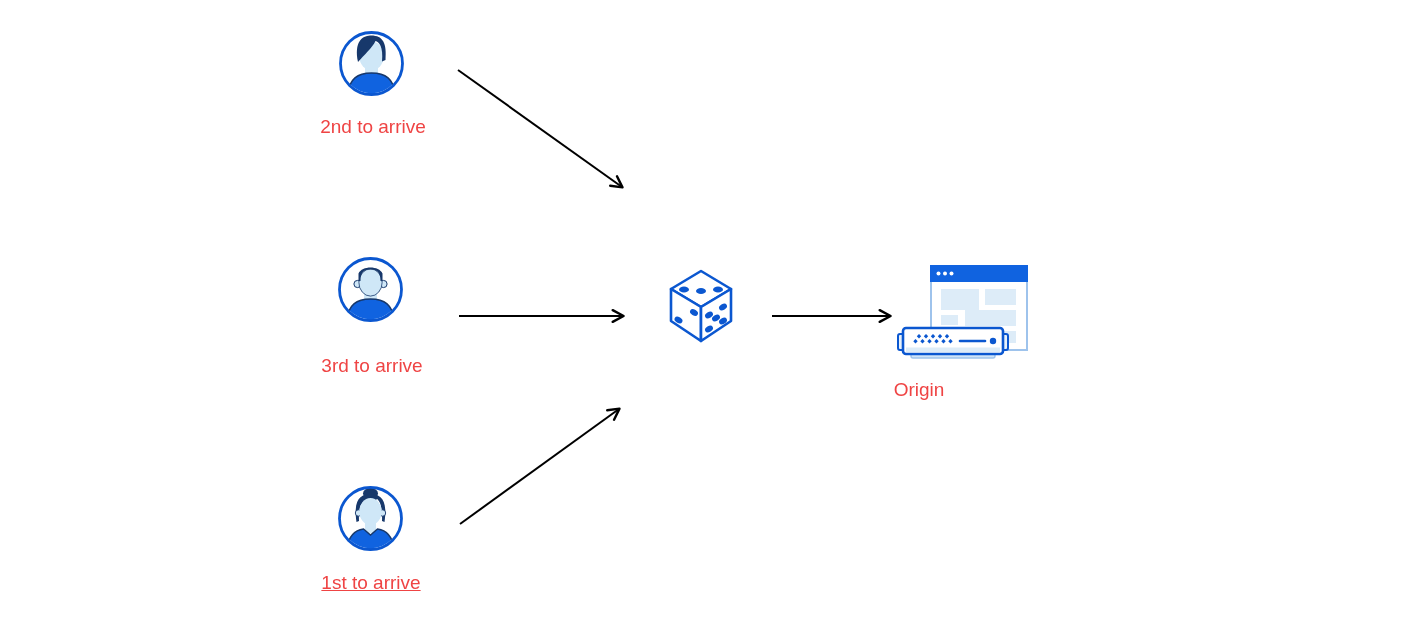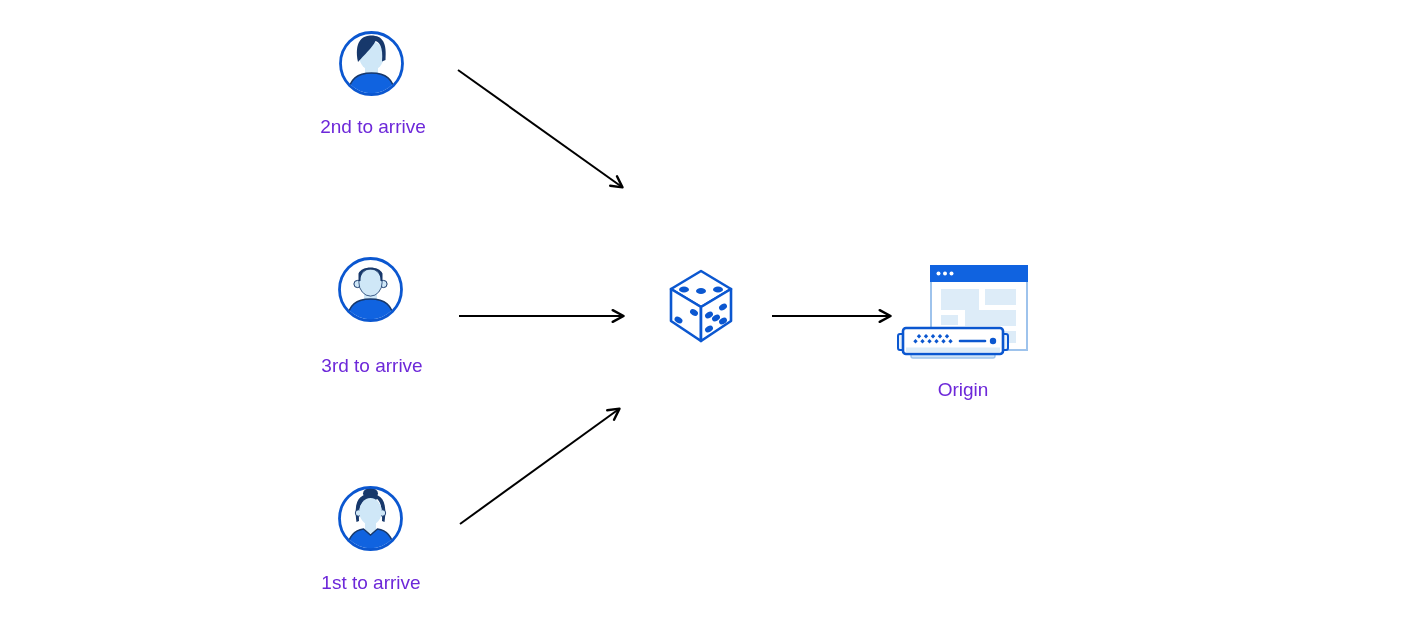--- a/index.html
+++ b/index.html
@@ -8,21 +8,21 @@
     width:1405px;height:633px;
     background:#ffffff;
     font-family:"Liberation Sans","DejaVu Sans",sans-serif;
     overflow:hidden;
   }
   .abs{position:absolute;}
   .node-label{
     position:absolute;
     font-size:19px;
     line-height:22px;
-    color:#6d28d9;
+    color:#ef4444;
     text-align:center;
     white-space:nowrap;
   }
   svg{display:block;}
 </style>
 </head>
 <body>
 
 <div id="canvas">
 
@@ -92,21 +92,21 @@
       <ellipse cx="33.5" cy="8.5" rx="7.5" ry="5.5" fill="#17386b"></ellipse>
       <path d="M19.5,37 C16,14 24,9 33.5,9 C43,9 51,14 47.5,37
                L45,36 C45.5,22 43,16 40,14
                C37.5,17.5 29.5,19 26.5,16.5
                C23.5,19.5 21.5,24 22,36 Z" fill="#17386b"></path>
       <circle cx="21.5" cy="28" r="3.2" fill="#cfe7f7" stroke="#17386b" stroke-width="0.9"></circle>
       <circle cx="45.5" cy="28" r="3.2" fill="#cfe7f7" stroke="#17386b" stroke-width="0.9"></circle>
       <ellipse cx="33.5" cy="26.5" rx="11.2" ry="13.4" fill="#cfe7f7"></ellipse>
     </g>
   </svg>
-  <div class="node-label" style="left:309px;top:572px;width:124px;">1st to arrive</div>
+  <div class="node-label" style="left:309px;top:572px;width:124px;text-decoration:underline;">1st to arrive</div>
 
   <svg class="abs" style="left:668px;top:268px;" width="66" height="76" viewBox="0 0 66 76">
     <g fill="#ffffff" stroke="#0b57d0" stroke-width="2.6" stroke-linejoin="round">
       <path d="M33,3 L63,21 L33,39 L3,21 Z"></path>
       <path d="M3,21 L33,39 L33,73 L3,53 Z"></path>
       <path d="M33,39 L63,21 L63,53 L33,73 Z"></path>
     </g>
     <g fill="#0b57d0">
 
       <ellipse cx="16" cy="21.5" rx="5" ry="3"></ellipse>
@@ -157,15 +157,15 @@
         <path d="M29.5,83 l2.2,2.2 l-2.2,2.2 l-2.2,-2.2 Z"></path>
         <path d="M36.5,83 l2.2,2.2 l-2.2,2.2 l-2.2,-2.2 Z"></path>
         <path d="M43.5,83 l2.2,2.2 l-2.2,2.2 l-2.2,-2.2 Z"></path>
         <path d="M50.5,83 l2.2,2.2 l-2.2,2.2 l-2.2,-2.2 Z"></path>
         <path d="M57.5,83 l2.2,2.2 l-2.2,2.2 l-2.2,-2.2 Z"></path>
       </g>
       <line x1="67" y1="85" x2="92" y2="85" stroke="#0b57d0" stroke-width="2.6" stroke-linecap="round"></line>
       <circle cx="100" cy="85" r="3.2" fill="#0b57d0"></circle>
     </g>
   </svg>
-  <div class="node-label" style="left:901px;top:379px;width:124px;text-align:center;">Origin</div>
+  <div class="node-label" style="left:857px;top:379px;width:124px;text-align:center;">Origin</div>
 
 </div>
 
 </body></html>

